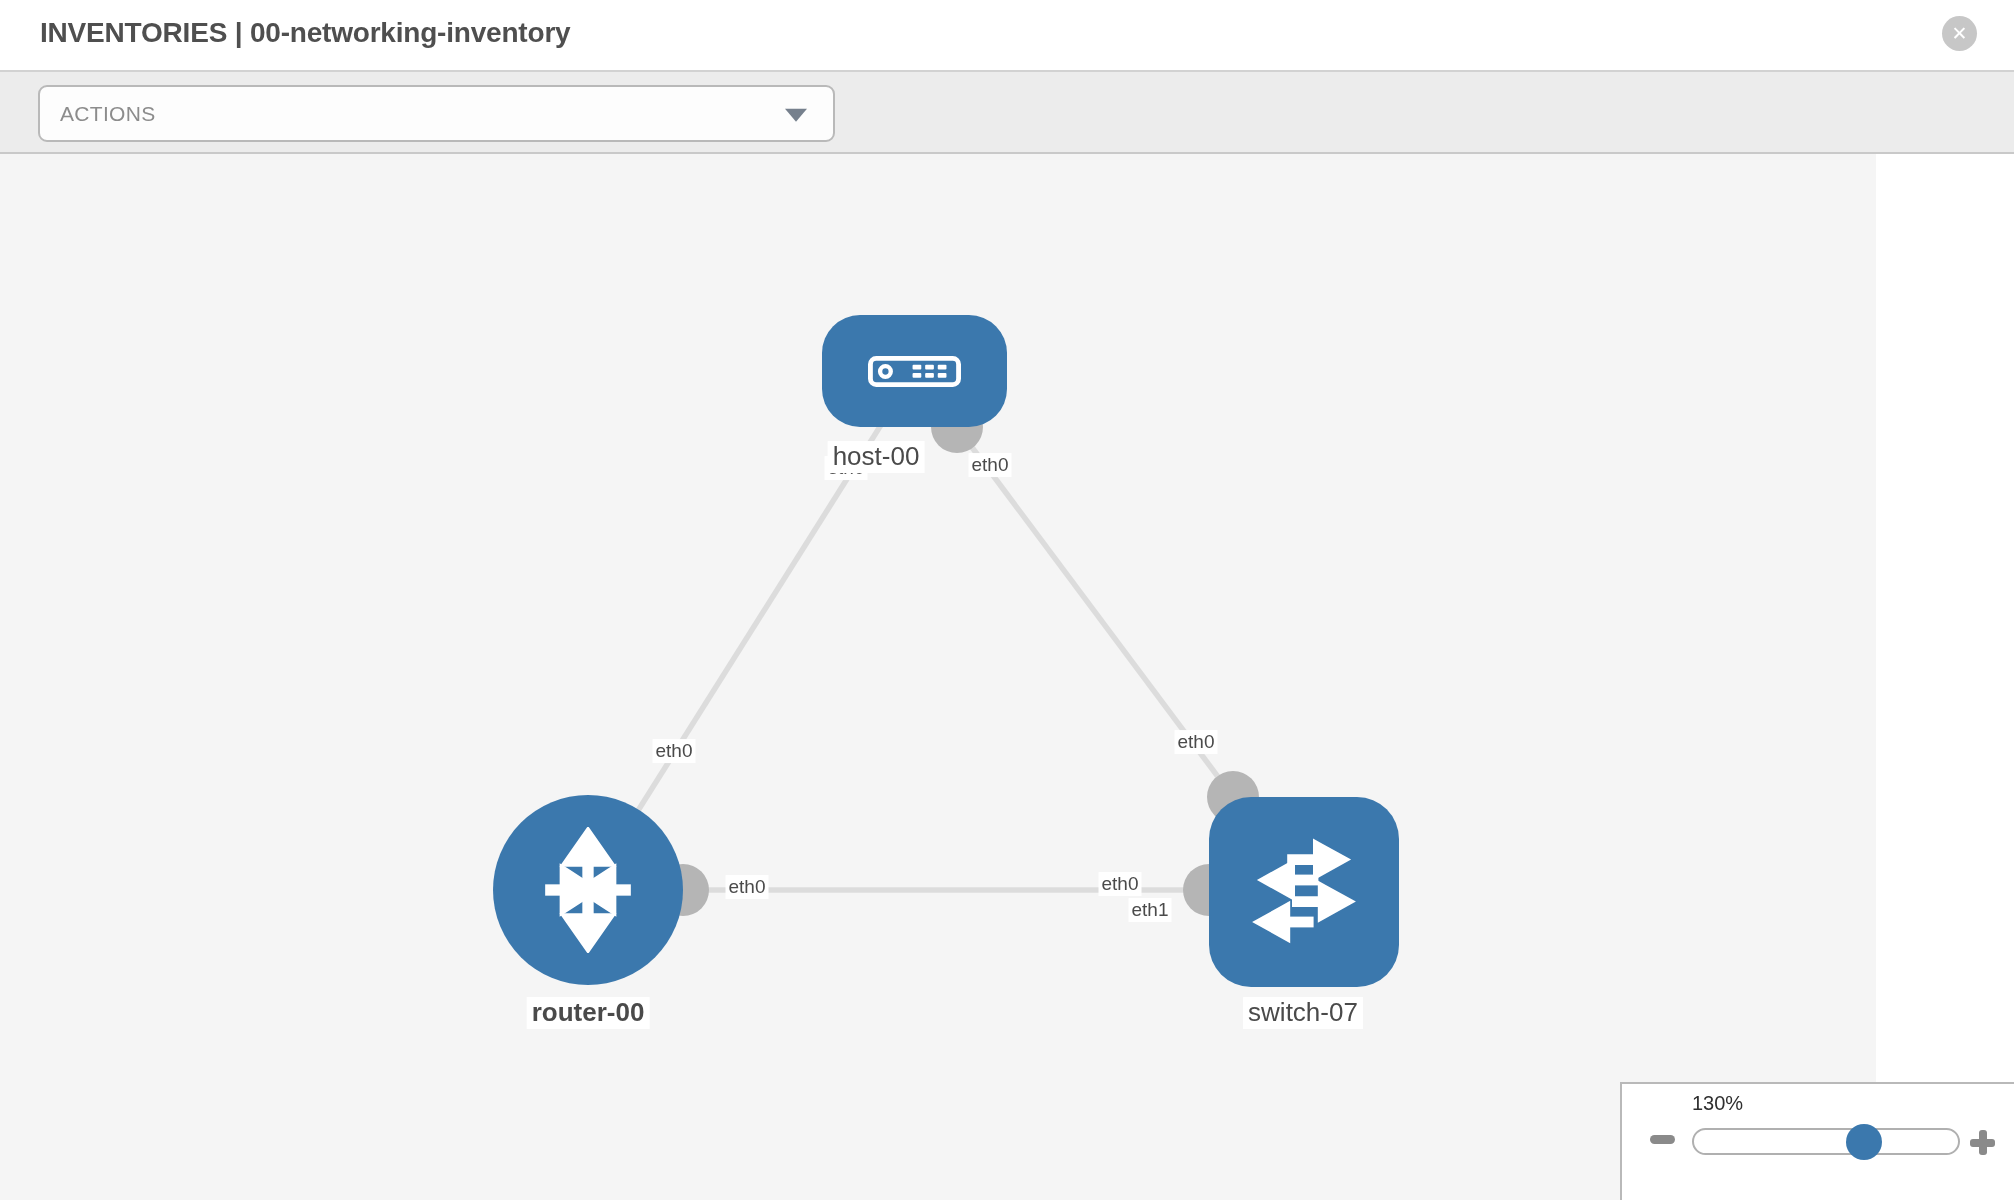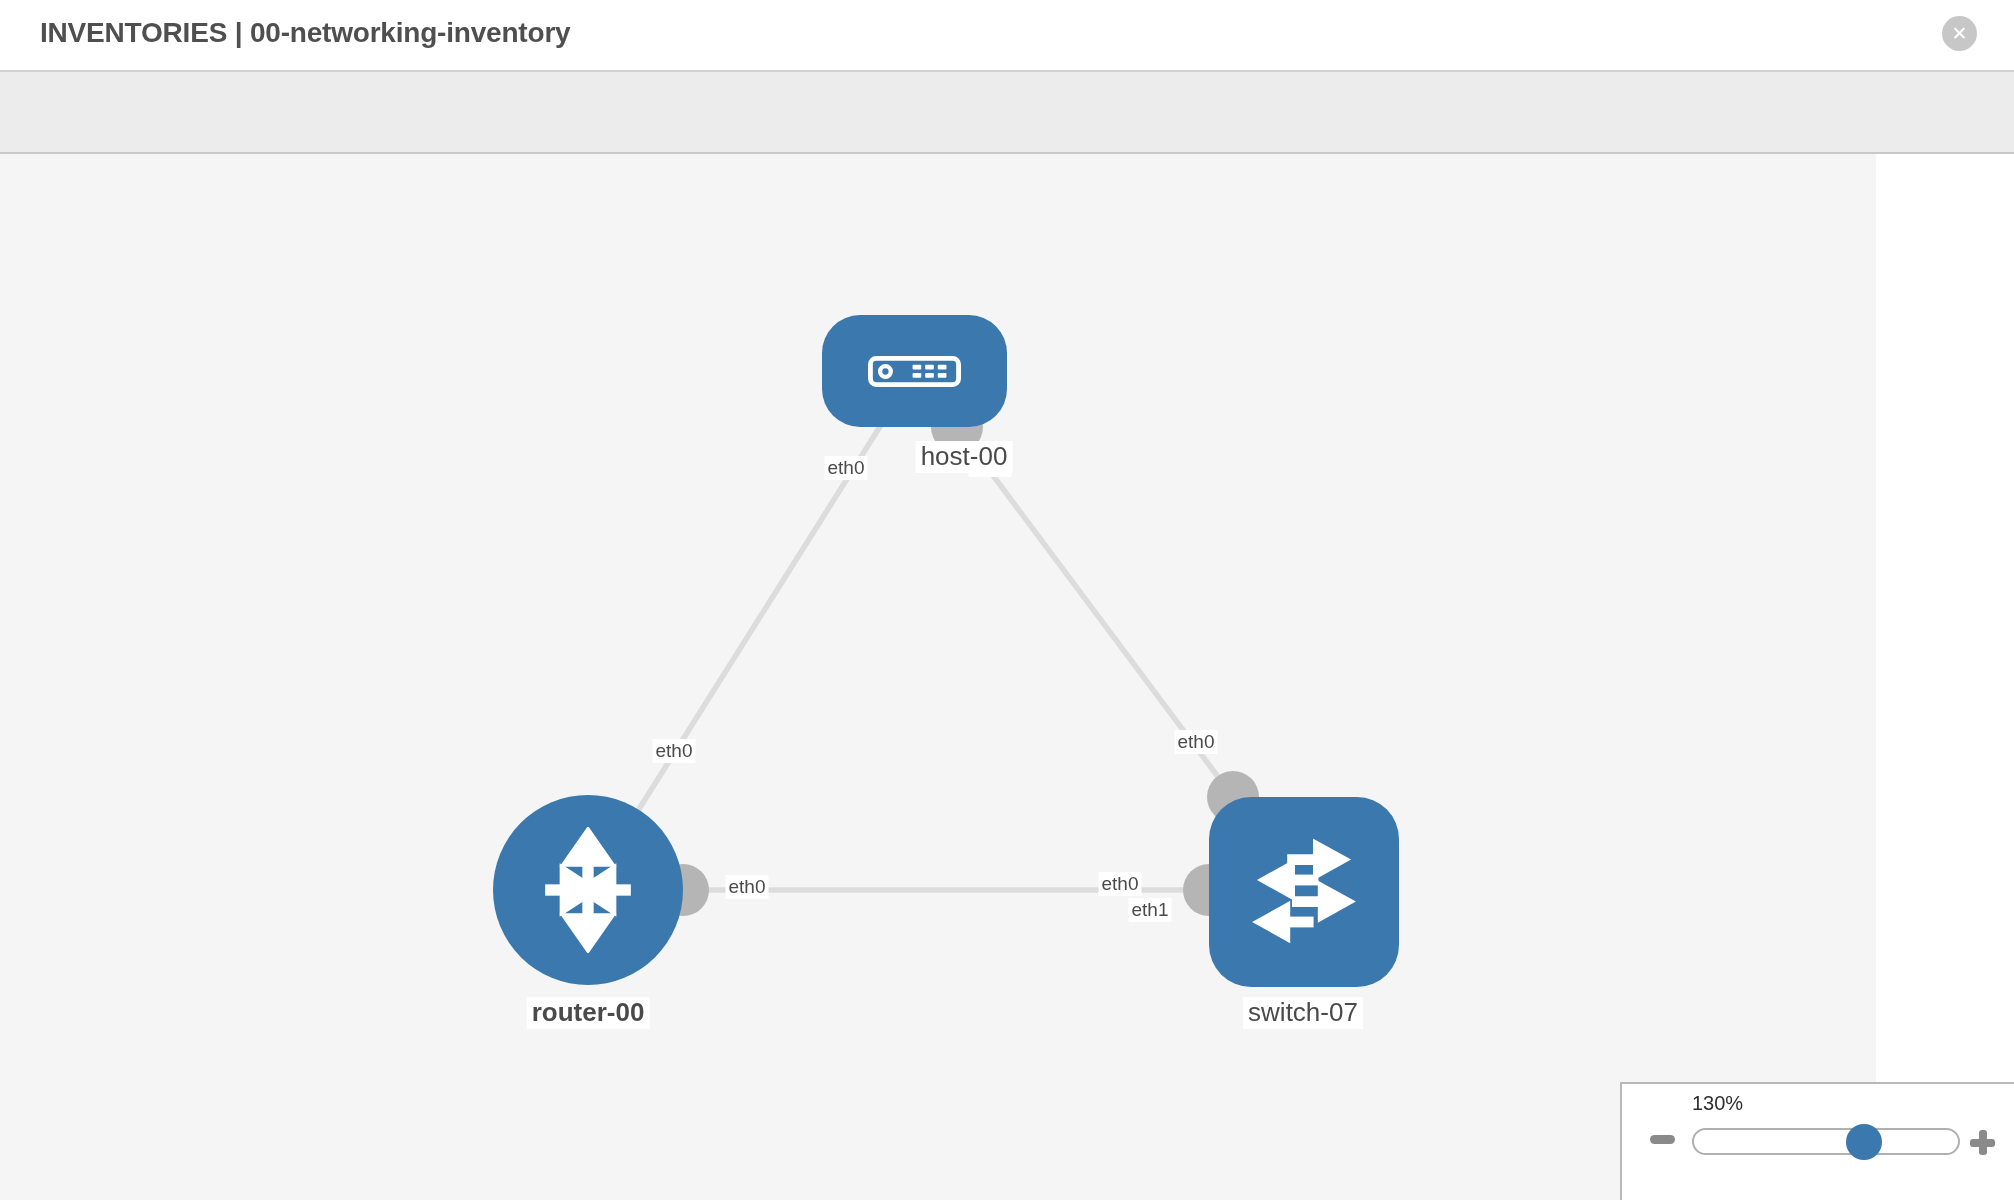--- a/index.html
+++ b/index.html
@@ -101,20 +101,24 @@
 <div>
 
   <div class="header">
     <div class="page-title">INVENTORIES | 00-networking-inventory</div>
     <div class="close-btn">
       <span>✕</span>
     </div>
   </div>
 
   <div class="toolbar">
+    <div class="select-box actions">
+      <span class="select-label">ACTIONS</span>
+      <span class="caret"></span>
+    </div>
 
     <svg class="tool-icon wrench" width="38" height="38" viewBox="0 0 512 512">
       <path fill="#7b8591" d="M507.7 109.1c-2.4-9.1-13.8-12.2-20.5-5.5l-74.4 74.4-67.9-11.3-11.3-67.9 74.4-74.4c6.7-6.7 3.6-18.1-5.5-20.5-47.4-12.4-100.1-.3-137.3 36.9-42 42-51 104.5-27.4 155.2L10.3 434.3c-14.7 14.7-14.7 38.6 0 53.3l14.1 14.1c14.7 14.7 38.6 14.7 53.3 0l238.3-238.3c50.7 23.6 113.2 14.6 155.2-27.4 37.2-37.2 49.3-89.9 36.5-136.9zM88 472c-17.7 0-32-14.3-32-32s14.3-32 32-32 32 14.3 32 32-14.3 32-32 32z"></path>
     </svg>
 
     <svg class="tool-icon key" width="34" height="34" viewBox="0 0 512 512">
       <path fill="#7b8591" transform="scale(-1,1) translate(-512,0)" d="M512 176c0 97.2-78.8 176-176 176-11.2 0-22.2-1.1-32.8-3.1l-24 27c-4.6 5.1-11.1 8.1-18 8.1H224v40c0 13.3-10.7 24-24 24h-40v40c0 13.3-10.7 24-24 24H24c-13.3 0-24-10.7-24-24v-78.1c0-6.4 2.5-12.5 7-17l161.8-161.8c-5.7-17.1-8.8-35.7-8.8-54.1C160 78.8 238.8 0 336 0s176 78.8 176 176zM336 128c0 26.5 21.5 48 48 48s48-21.5 48-48-21.5-48-48-48-48 21.5-48 48z"></path>
     </svg>
 
   </div>
@@ -180,21 +184,21 @@
     </div>
 
     <div class="lbl if-lbl" style="left:846px;  top:314px;">eth0</div>
     <div class="lbl if-lbl" style="left:990px;  top:311px;">eth0</div>
     <div class="lbl if-lbl" style="left:674px;  top:597px;">eth0</div>
     <div class="lbl if-lbl" style="left:1196px; top:588px;">eth0</div>
     <div class="lbl if-lbl" style="left:747px;  top:733px;">eth0</div>
     <div class="lbl if-lbl" style="left:1120px; top:730px;">eth0</div>
     <div class="lbl if-lbl" style="left:1150px; top:756px;">eth1</div>
 
-    <div class="lbl node-lbl" style="left:964px;  top:303px;">host-00</div>
+    <div class="lbl node-lbl" style="left:876px;  top:303px;">host-00</div>
     <div class="lbl node-lbl" style="left:588px;  top:859px;font-weight:bold;">router-00</div>
     <div class="lbl node-lbl" style="left:1303px; top:859px;">switch-07</div>
   </div>
 
   <div class="zoom-panel">
     <div class="zoom-level">130%</div>
     <div class="zoom-minus"></div>
     <div class="zoom-track"></div>
     <div class="zoom-handle"></div>
     <div class="zoom-plus">

